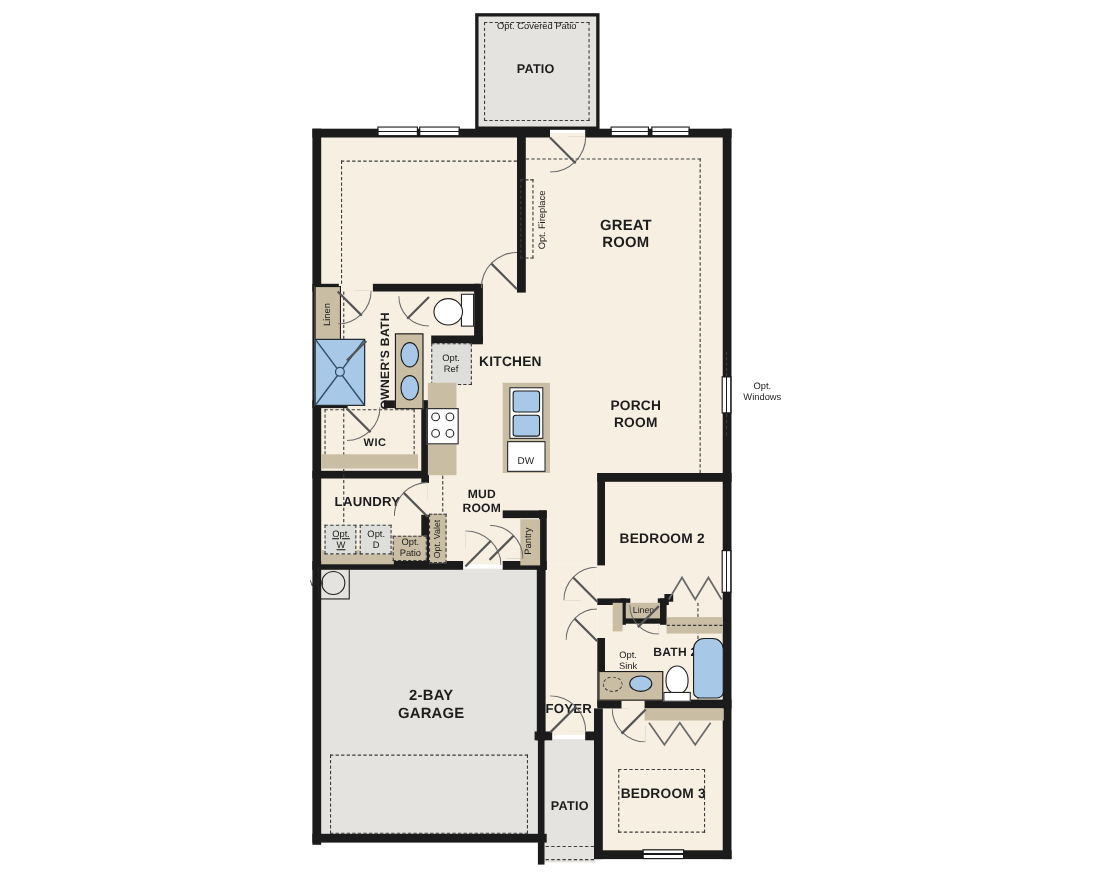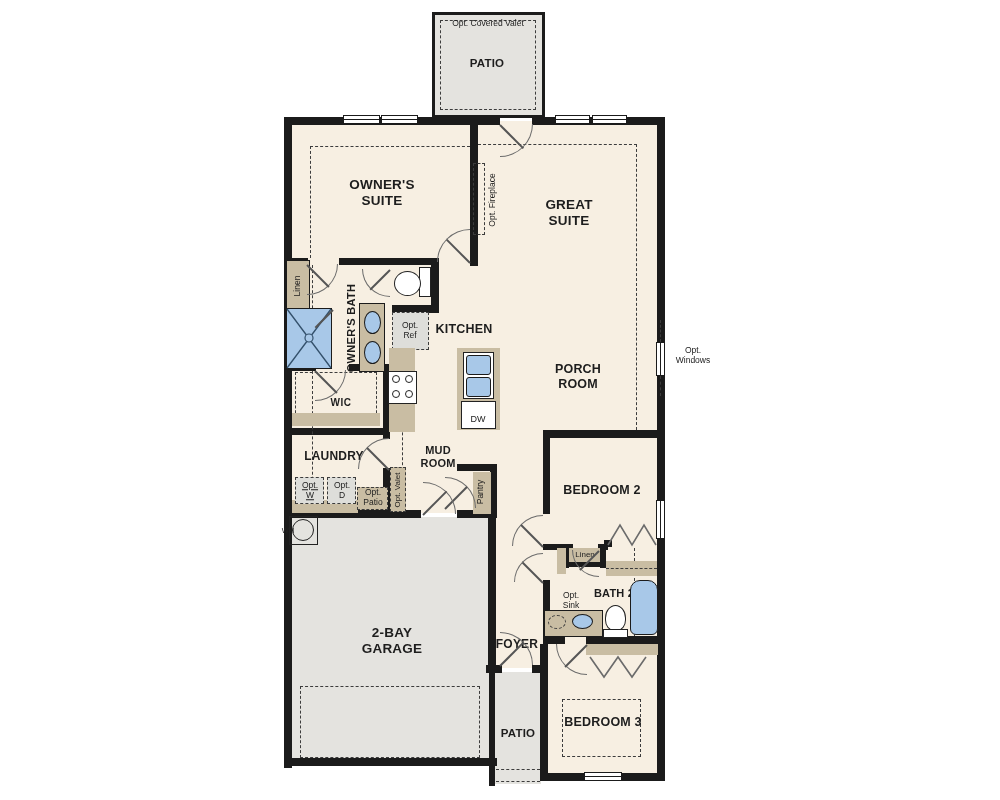--- a/index.html
+++ b/index.html
@@ -47,21 +47,21 @@
 <div id="plan">
 
   <div class="fill cream" style="left:289px;top:121px;width:368px;height:392px;"></div>
   <div class="fill cream" style="left:543px;top:430px;width:114px;height:346px;"></div>
   <div class="fill cream" style="left:494px;top:513px;width:49px;height:155px;"></div>
   <div class="fill gray" style="left:292px;top:517px;width:197px;height:242px;"></div>
   <div class="fill gray" style="left:494px;top:672px;width:47px;height:112px;"></div>
 
   <div class="box gray" style="left:432px;top:12px;width:113px;height:106px;border-width:3px;"></div>
   <div class="dashbox" style="left:440px;top:20px;width:96px;height:90px;"></div>
-  <div class="lbl sm" style="left:488px;top:24px;">Opt. Covered Valet</div>
+  <div class="lbl sm" style="left:488px;top:24px;">Opt. Covered Patio</div>
   <div class="lbl" style="left:487px;top:64px;font-size:11.5px;">PATIO</div>
 
   <div class="w" style="left:284px;top:117px;width:216px;height:8px;"></div>
   <div class="w" style="left:532px;top:117px;width:133px;height:8px;"></div>
   <div class="w" style="left:284px;top:117px;width:8px;height:651px;"></div>
   <div class="w" style="left:657px;top:117px;width:8px;height:664px;"></div>
   <div class="w" style="left:284px;top:758px;width:213px;height:8px;"></div>
   <div class="w" style="left:540px;top:773px;width:125px;height:8px;"></div>
   <div class="w" style="left:486px;top:665px;width:16px;height:8px;"></div>
   <div class="w" style="left:532px;top:665px;width:14px;height:8px;"></div>
@@ -150,22 +150,21 @@
   <div class="fix" style="left:392px;top:390px;width:8px;height:8px;border-radius:50%;"></div>
   <div class="fix" style="left:405px;top:390px;width:8px;height:8px;border-radius:50%;"></div>
   <div class="fill tan" style="left:457px;top:348px;width:43px;height:82px;"></div>
   <div class="fix" style="left:463px;top:352px;width:31px;height:47px;"></div>
   <div class="box blue" style="left:466px;top:355px;width:25px;height:20px;border-radius:3px;"></div>
   <div class="box blue" style="left:466px;top:377px;width:25px;height:20px;border-radius:3px;"></div>
   <div class="fix" style="left:461px;top:401px;width:35px;height:28px;"></div>
   <div class="lbl sm" style="left:478px;top:419px;font-size:9px;">DW</div>
   <div class="lbl" style="left:464px;top:329px;font-size:12.5px;">KITCHEN</div>
 
-  <div class="lbl wrap" style="left:382px;top:193px;width:100px;font-size:13.5px;">OWNER'S SUITE</div>
-  <div class="lbl wrap" style="left:569px;top:213px;width:70px;font-size:13.5px;">GREAT SUITE</div>
+  <div class="lbl wrap" style="left:569px;top:213px;width:70px;font-size:13.5px;">GREAT ROOM</div>
   <div class="lbl wrap" style="left:578px;top:377px;width:70px;font-size:12.5px;">PORCH ROOM</div>
 
   <div class="lbl" style="left:334px;top:456px;font-size:12px;">LAUNDRY</div>
   <div class="lbl wrap" style="left:438px;top:457px;width:50px;font-size:11px;">MUD ROOM</div>
   <div class="fill tan" style="left:292px;top:500px;width:66px;height:13px;"></div>
   <div class="dashbox optfill" style="left:295px;top:477px;width:29px;height:27px;"></div>
   <div class="lbl sm wrap" style="left:310px;top:491px;width:24px;text-decoration:underline;">Opt. W</div>
   <div class="dashbox optfill" style="left:327px;top:477px;width:29px;height:27px;"></div>
   <div class="lbl sm wrap" style="left:342px;top:491px;width:24px;">Opt. D</div>
   <div class="dashbox tan" style="left:357px;top:487px;width:31px;height:23px;"></div>

